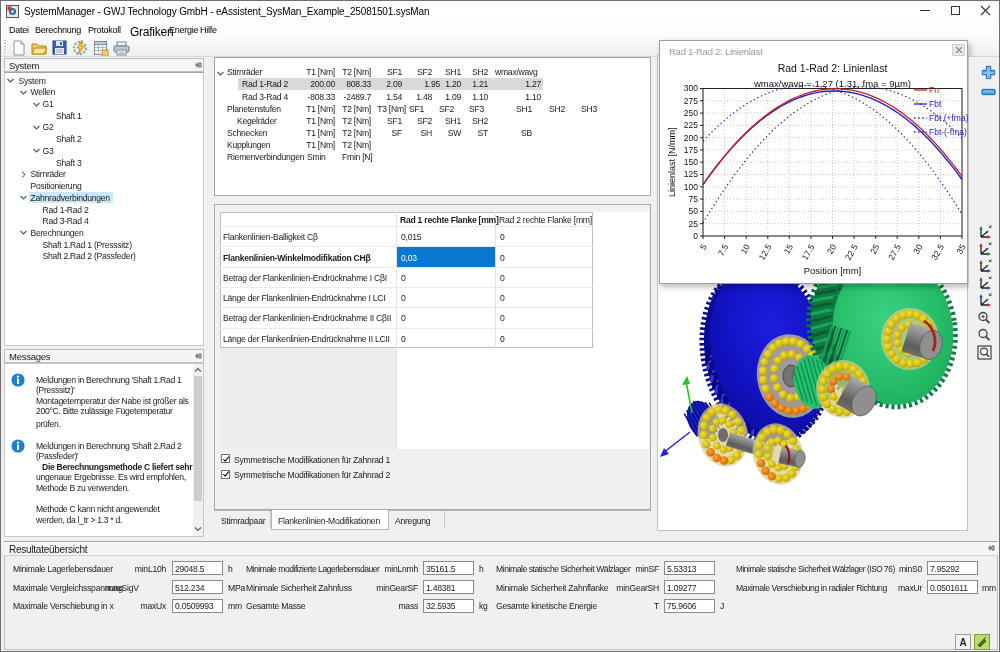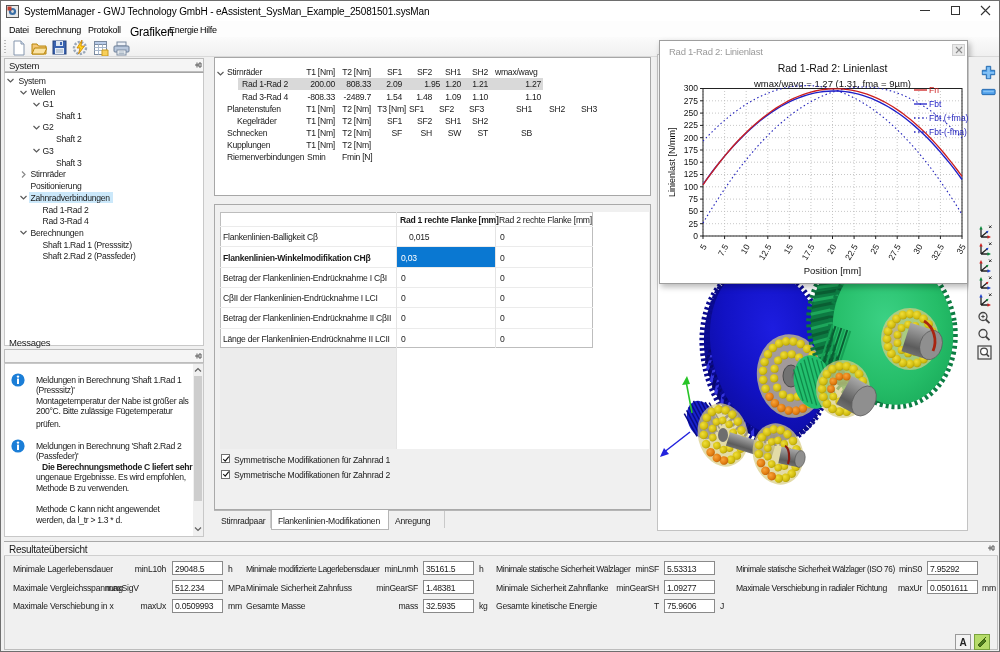--- a/index.html
+++ b/index.html
@@ -102,21 +102,21 @@
 <div class="t" style="left:29.5px;top:191.8px;">Zahnradverbindungen</div>
 <div class="t" style="left:41.5px;top:203.52px;">Rad 1-Rad 2</div>
 <div class="t" style="left:41.5px;top:215.24px;">Rad 3-Rad 4</div>
 <svg style="position:absolute;left:18px;top:227.46px" width="9" height="9" viewBox="0 0 9 9">
     <path d="M1.5 3 L4.5 6 L7.5 3" fill="none" stroke="#5a5a5a" stroke-width="1.2"></path>
   </svg>
 <div class="t" style="left:29.5px;top:226.96px;">Berechnungen</div>
 <div class="t" style="left:41.5px;top:238.68px;">Shaft 1.Rad 1 (Presssitz)</div>
 <div class="t" style="left:41.5px;top:250.4px;">Shaft 2.Rad 2 (Passfeder)</div>
 <div class="abs" style="left:3px;top:348px;width:200px;height:14px;background:#f5f5f5;border:1px solid #bdbdbd"></div>
-<div class="t" style="left:8px;top:336px;font-size:9.5px">Messages</div>
+<div class="t" style="left:8px;top:350px;font-size:9.5px">Messages</div>
 <svg style="position:absolute;left:193px;top:351px" width="9" height="9" viewBox="0 0 9 9">
     <path d="M1 4 L5 4 M3 1.5 L3 6.5 M5 2 L7 2 L7 6 L5 6 Z" stroke="#5a5a5a" stroke-width="1" fill="none"></path>
   </svg>
 <div class="abs" style="left:3px;top:362px;width:200px;height:174px;background:#fff;border:1px solid #c8c8c8"></div>
 <div class="abs" style="left:192px;top:363px;width:10px;height:172px;background:#f0f0f0"></div>
 <svg class="abs" style="left:193px;top:365px" width="8" height="8" viewBox="0 0 8 8">
     <path d="M1 5.5 L4 2.5 L7 5.5" fill="none" stroke="#616161" stroke-width="1.2"></path>
   </svg>
 <svg class="abs" style="left:193px;top:524px" width="8" height="8" viewBox="0 0 8 8">
     <path d="M1 2.5 L4 5.5 L7 2.5" fill="none" stroke="#616161" stroke-width="1.2"></path>
@@ -212,30 +212,30 @@
 <div class="abs" style="left:219px;top:245.3px;width:373px;height:1px;background:#ebebeb"></div>
 <div class="abs" style="left:219px;top:265.6px;width:373px;height:1px;background:#ebebeb"></div>
 <div class="abs" style="left:219px;top:285.9px;width:373px;height:1px;background:#ebebeb"></div>
 <div class="abs" style="left:219px;top:306.2px;width:373px;height:1px;background:#ebebeb"></div>
 <div class="abs" style="left:219px;top:326.5px;width:373px;height:1px;background:#ebebeb"></div>
 <div class="abs" style="left:395px;top:211px;width:1px;height:237px;background:#e4e4e4"></div>
 <div class="abs" style="left:494px;top:211px;width:1px;height:136px;background:#e4e4e4"></div>
 <div class="t" style="left:399px;top:214px;font-weight:bold">Rad 1 rechte Flanke [mm]</div>
 <div class="t" style="left:498px;top:214px;">Rad 2 rechte Flanke [mm]</div>
 <div class="t" style="left:222px;top:231.2px;">Flankenlinien-Balligkeit Cβ</div>
-<div class="t" style="left:400px;top:231.2px;margin-left:8px;">0,015</div>
+<div class="t" style="left:400px;top:231.2px;">0,015</div>
 <div class="t" style="left:499px;top:231.2px;">0</div>
 <div class="abs" style="left:396px;top:246.3px;width:98px;height:19.3px;background:#0a78d2"></div>
 <div class="t" style="left:222px;top:251.5px;font-weight:bold">Flankenlinien-Winkelmodifikation CHβ</div>
 <div class="t" style="left:400px;top:251.5px;color:#fff">0,03</div>
 <div class="t" style="left:499px;top:251.5px;">0</div>
 <div class="t" style="left:222px;top:271.8px;">Betrag der Flankenlinien-Endrücknahme I CβI</div>
 <div class="t" style="left:400px;top:271.8px;">0</div>
 <div class="t" style="left:499px;top:271.8px;">0</div>
-<div class="t" style="left:222px;top:292.09999999999997px;">CβII der Flankenlinien-Endrücknahme I LCI</div>
+<div class="t" style="left:222px;top:292.09999999999997px;">Länge der Flankenlinien-Endrücknahme I LCI</div>
 <div class="t" style="left:400px;top:292.09999999999997px;">0</div>
 <div class="t" style="left:499px;top:292.09999999999997px;">0</div>
 <div class="t" style="left:222px;top:312.4px;">Betrag der Flankenlinien-Endrücknahme II CβII</div>
 <div class="t" style="left:400px;top:312.4px;">0</div>
 <div class="t" style="left:499px;top:312.4px;">0</div>
 <div class="t" style="left:222px;top:332.7px;">Länge der Flankenlinien-Endrücknahme II LCII</div>
 <div class="t" style="left:400px;top:332.7px;">0</div>
 <div class="t" style="left:499px;top:332.7px;">0</div>
 <div class="abs" style="left:220px;top:453px;width:9px;height:9px;background:#fff;border:1px solid #707070"></div>
 <svg class="abs" style="left:220.5px;top:453.5px" width="8" height="8" viewBox="0 0 8 8">

